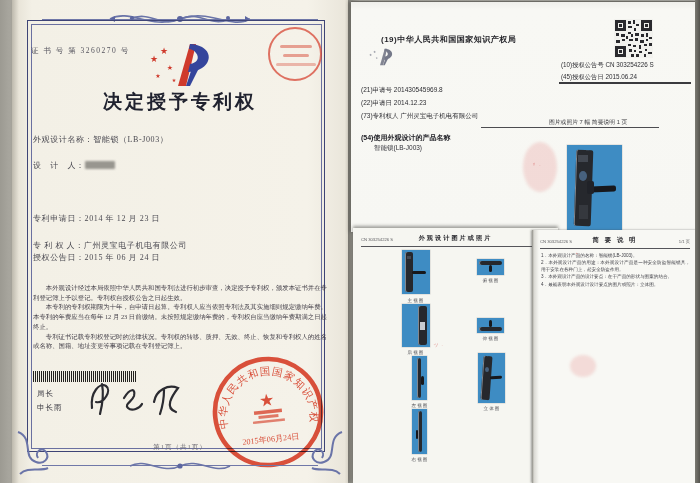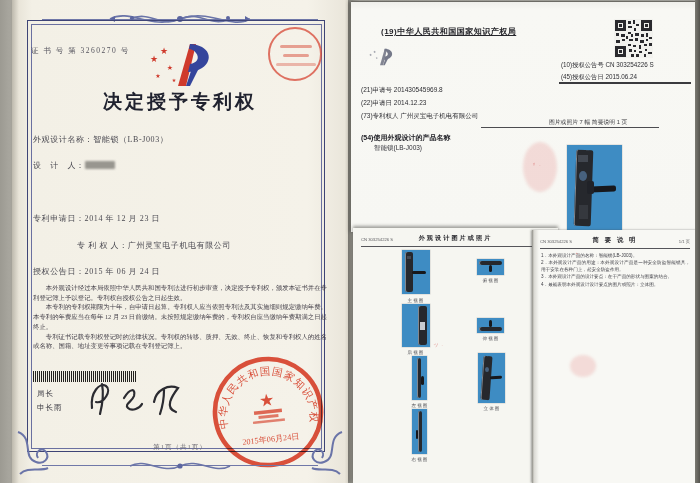--- a/index.html
+++ b/index.html
@@ -31,21 +31,21 @@
   .director { position:absolute; left:25px; top:389px; font-size:7.5px; color:#3c3b43; letter-spacing:1px; }
   .director-name { position:absolute; left:25px; top:403px; font-size:7.5px; color:#3c3b43; letter-spacing:1px; }
   .signature { position:absolute; left:68px; top:374px; }
   .big-seal { position:absolute; left:198px; top:354px; width:116px; height:116px; mix-blend-mode:multiply; opacity:.92; transform:rotate(-6deg); }
   .cert-footer { position:absolute; left:0; top:443px; width:100%; text-align:center; font-size:6.5px; color:#6b6a72; letter-spacing:1px; }
 
   
   .pub-front { position:absolute; left:351px; top:2px; width:346px; height:230px;
     background:linear-gradient(180deg,#efefeb 0,#f8f8f4 8px,#f7f7f3 100%); box-shadow:0 -1px 0 #6c6b65, -2px 0 3px rgba(70,70,64,.4);
     font-family:"Liberation Sans", sans-serif; }
-  .p19 { position:absolute; left:30px; top:24px; font-size:8px; font-weight:bold; color:#26262b; letter-spacing:.5px;text-decoration:underline; }
+  .p19 { position:absolute; left:30px; top:32px; font-size:8px; font-weight:bold; color:#26262b; letter-spacing:.5px; }
   .p12 { position:absolute; left:128px; top:42px; font-size:12.5px; font-weight:bold; color:#1d1d24; letter-spacing:1px; }
   .pub-logo { position:absolute; left:14px; top:38px; opacity:.75; }
   .qr { position:absolute; left:263px; top:17px; width:39px; height:39px; }
   .p10 { position:absolute; left:210px; top:59px; font-size:6.3px; color:#2e2e33; }
   .p45 { position:absolute; left:210px; top:71px; font-size:6.3px; color:#2e2e33; }
   .rule1 { position:absolute; left:208px; top:80px; width:132px; height:1.6px; background:#3a3a3e; }
   .p21 { position:absolute; left:10px; top:84px;  font-size:6.5px; color:#2e2e33; }
   .p22 { position:absolute; left:10px; top:97px;  font-size:6.5px; color:#2e2e33; }
   .p73 { position:absolute; left:10px; top:110px; font-size:6.5px; color:#2e2e33; }
   .pnote { position:absolute; left:198px; top:116px; font-size:5.8px; color:#3a3a3f; }
@@ -130,24 +130,24 @@
 
     <div class="cert-field" style="top:134px;">
       <span>外观设计名称：</span><span>智能锁（LB-J003）</span>
     </div>
     <div class="cert-field" style="top:160px;">
       <span>设　计　人：</span><span class="redact"></span>
     </div>
     <div class="cert-field" style="top:213px;">
       <span>专利申请日：</span><span>2014 年 12 月 23 日</span>
     </div>
-    <div class="cert-field" style="top:240px;margin-left:44px;">
+    <div class="cert-field" style="top:240px;">
       <span>专 利 权 人：</span><span>广州灵宝电子机电有限公司</span>
     </div>
-    <div class="cert-field" style="top:266px;">
+    <div class="cert-field" style="top:252px;">
       <span>授权公告日：</span><span>2015 年 06 月 24 日</span>
     </div>
 
     <div class="cert-body">
       <p>本外观设计经过本局依照中华人民共和国专利法进行初步审查，决定授予专利权，颁发本证书并在专利登记簿上予以登记。专利权自授权公告之日起生效。</p>
       <p>本专利的专利权期限为十年，自申请日起算。专利权人应当依照专利法及其实施细则规定缴纳年费。本专利的年费应当在每年 12 月 23 日前缴纳。未按照规定缴纳年费的，专利权自应当缴纳年费期满之日起终止。</p>
       <p>专利证书记载专利权登记时的法律状况。专利权的转移、质押、无效、终止、恢复和专利权人的姓名或名称、国籍、地址变更等事项记载在专利登记簿上。</p>
     </div>
 
     <div class="barcode"></div>

